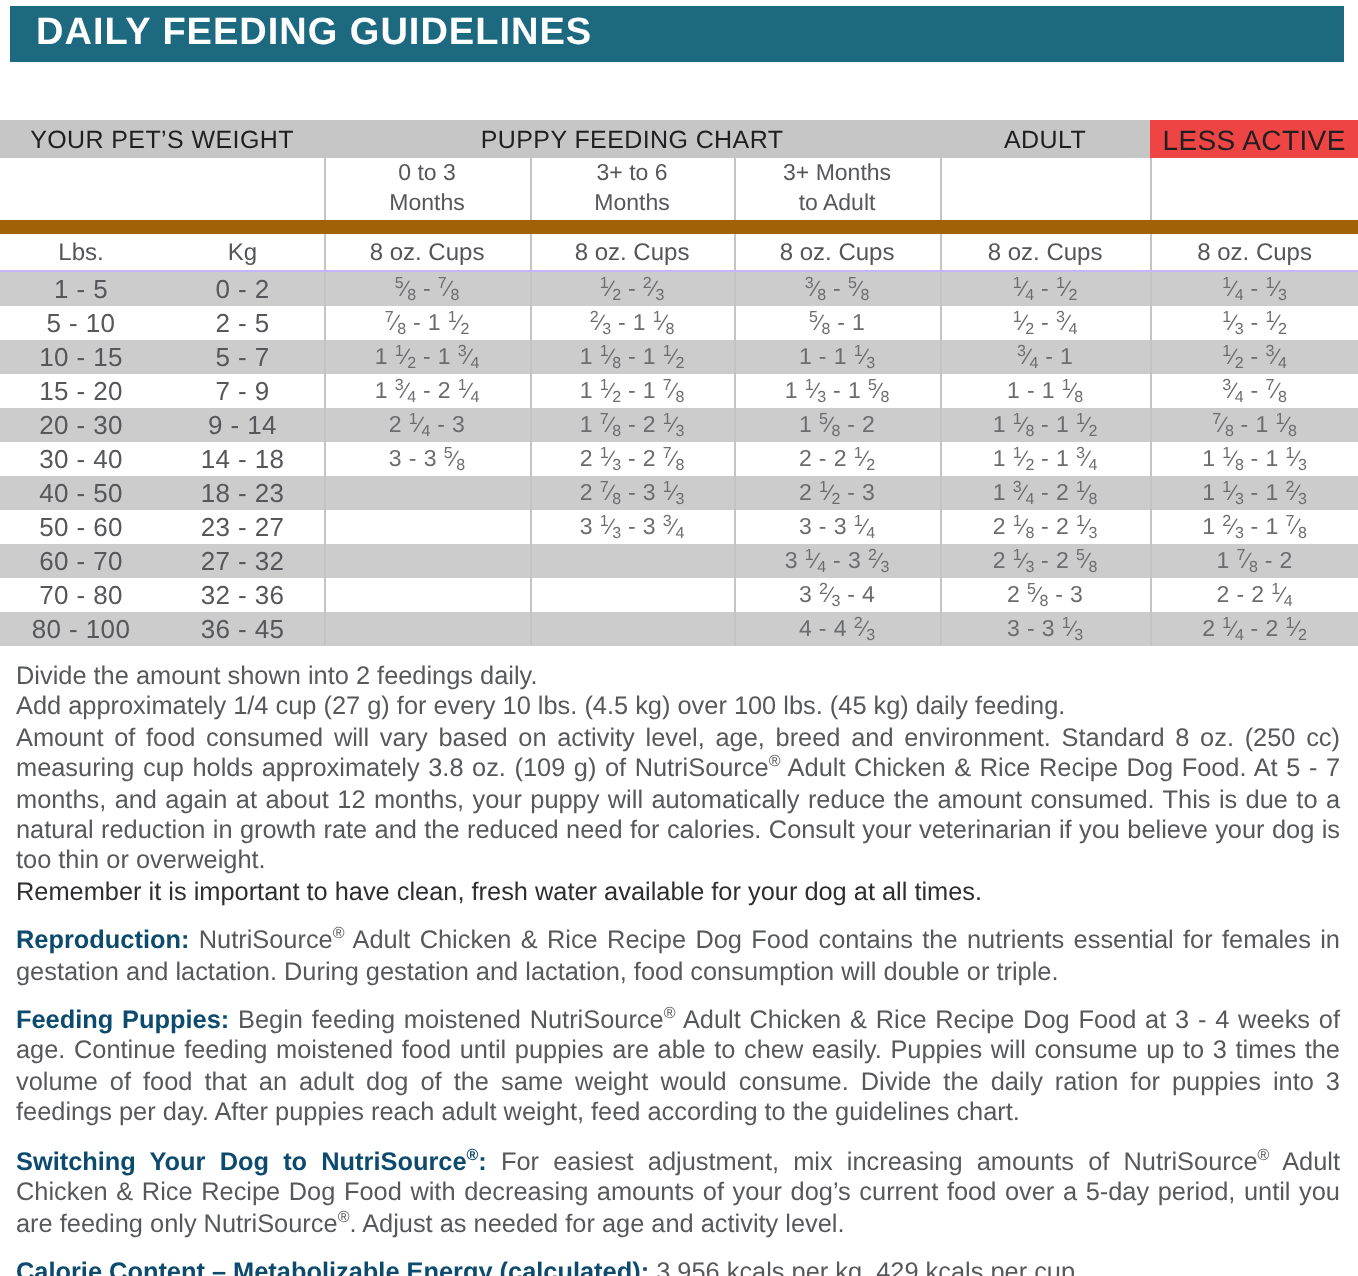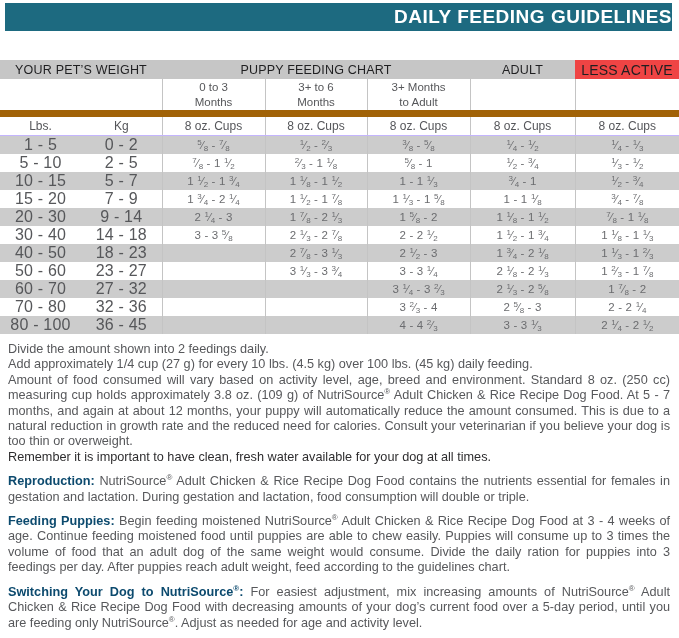--- a/index.html
+++ b/index.html
@@ -3,21 +3,21 @@
 <meta charset="utf-8">
 <style>
   html,body{margin:0;padding:0;background:#ffffff;}
   .page{
     position:relative;width:679px;height:638px;overflow:hidden;background:#ffffff;
     font-family:"Liberation Sans","DejaVu Sans",sans-serif;color:#57585b;
   }
   
   .banner{
     margin:3px 0 0 5px;width:667px;height:28px;background:#1d6a80;
-    display:flex;align-items:center;box-sizing:border-box;padding-left:13px;justify-content:flex-end;
+    display:flex;align-items:center;box-sizing:border-box;padding-left:13px;
   }
   .banner-title{
     color:#ffffff;font-weight:bold;font-size:19px;letter-spacing:.5px;
   }
   
   table.feeding{
     border-collapse:collapse;table-layout:fixed;width:679px;margin-top:29px;
   }
   table.feeding th,table.feeding td{padding:0;text-align:center;font-weight:normal;overflow:hidden;}
   .band-row th{
@@ -27,21 +27,21 @@
   .band-row th.band-lite{background:#ef4444;font-size:14px;}
   .months-row th{
     height:31px;font-size:11.5px;line-height:1.25;color:#56575a;
     white-space:pre-line;border-bottom:7px solid #a16207;background:#ffffff;
   }
   .units-row th{
     height:18px;font-size:12px;color:#55565a;border-bottom:1px solid #c4b5fd;background:#ffffff;
   }
   .vl{border-left:1px solid #c4c4c4;}
   tbody td{height:17px;font-size:11.5px;color:#6b6c6f;letter-spacing:.2px;}
-  tbody td.w{font-size:16px;color:#56575a;}
+  tbody td.w{font-size:13px;color:#56575a;}
   tbody tr.g{background:#cccccc;}
   
   .fr{white-space:nowrap;letter-spacing:0;}
   .fr .n{font-size:8px;position:relative;top:-4px;}
   .fr .s{font-size:11px;position:relative;top:0;}
   .fr .d{font-size:8px;position:relative;top:2px;}
   sup.reg{font-size:8px;line-height:0;}
   
   .notes{margin:8px 9px 0 8px;font-size:12.7px;line-height:15.4px;text-align:justify;}
   .notes p{margin:0;}

